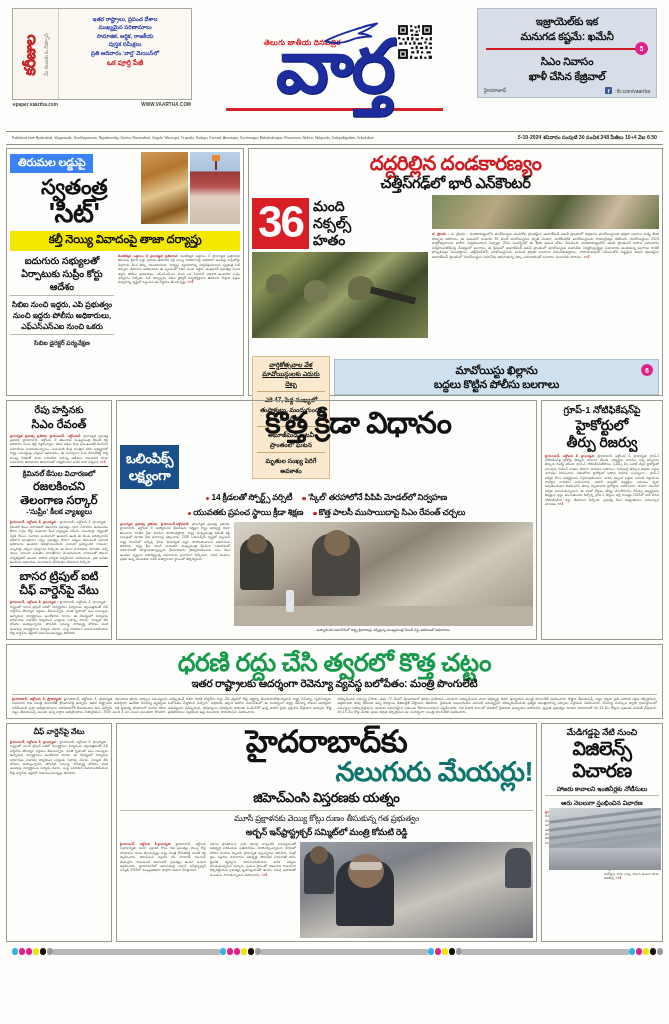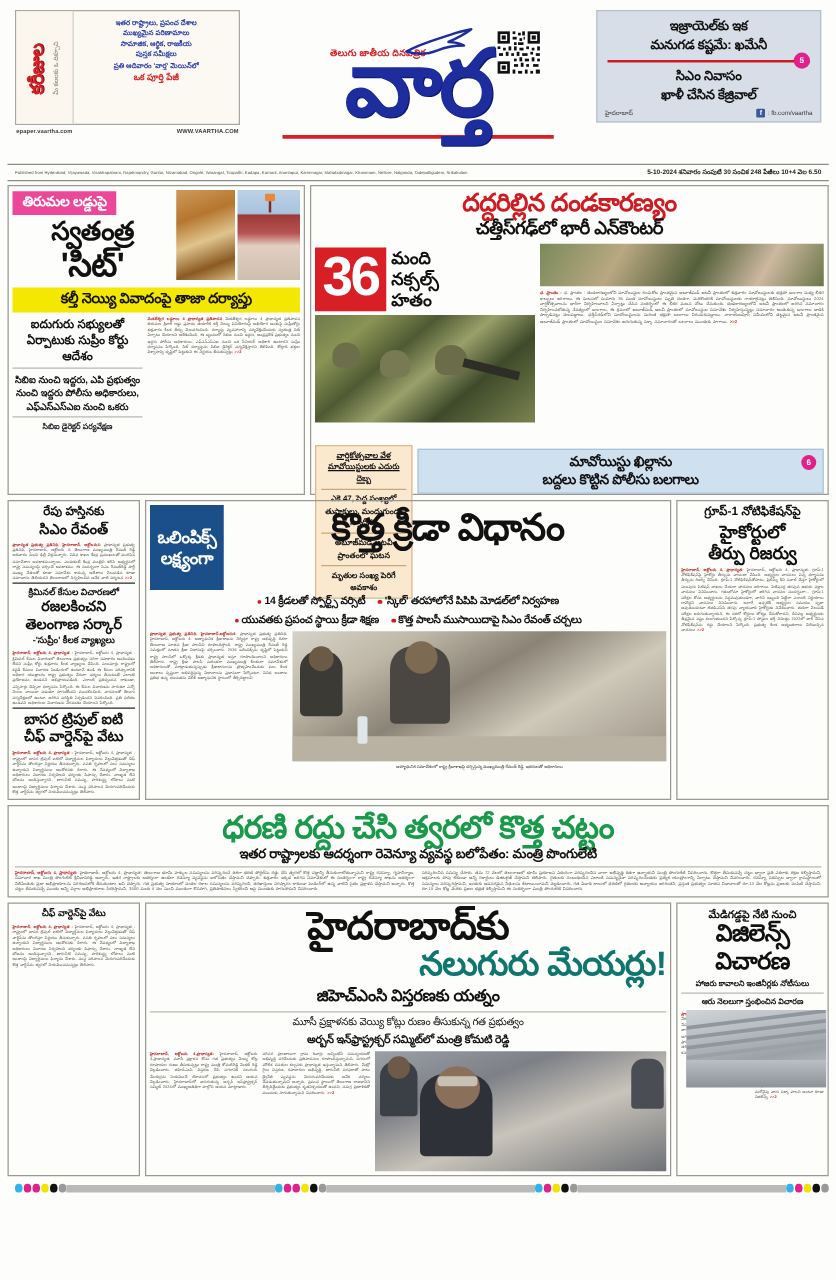--- a/index.html
+++ b/index.html
@@ -95,21 +95,21 @@
   .pubstrip { display:flex; align-items:center; justify-content:space-between;
               border-top:1px solid #8c8c84; border-bottom:1px solid #8c8c84;
               padding:2px 6px; margin-top:3px; }
   .pubstrip .cities { font-size:3.3px; color:#4a4a42; filter: blur(.2px); letter-spacing:.05px; }
   .pubstrip .dateline { font-size:5.2px; color:#1a1a16; font-weight:bold; filter: blur(.15px); white-space:nowrap; }
 
   
   .sec1 { display:flex; gap:4px; margin-top:3px; height:248px; }
   .s1-left { width:238px; border:1px solid #9a9a90; padding:3px; display:flex; flex-direction:column; }
   .tirumala-tag {
-    background:#ec4899; color:#fff; font-weight:bold; font-size:11px;
+    background:#3b82f6; color:#fff; font-weight:bold; font-size:11px;
     padding:2px 8px; display:inline-block; align-self:flex-start; letter-spacing:-.2px;
   }
   .s1-hl1 { color:#111; font-weight:bold; font-size:21px; line-height:24px; letter-spacing:-.5px; margin-top:2px; }
   .s1-hl2 { color:#111; font-weight:bold; font-size:27px; line-height:29px; letter-spacing:-.5px; }
   .yellowbar { background:#f5e800; color:#111; font-weight:bold; font-size:11.5px;
                text-align:center; padding:2px 0; margin-top:3px; letter-spacing:-.3px; }
   .s1-cols { display:flex; gap:4px; flex:1; margin-top:3px; }
   .s1-c1 { width:104px; text-align:center; }
   .s1-c1 .big { color:#111; font-weight:bold; font-size:9.5px; line-height:13px; }
   .s1-c1 .mid { color:#111; font-weight:bold; font-size:7.6px; line-height:11px; margin-top:3px; }
@@ -139,21 +139,21 @@
   .col-left { width:106px; border:1px solid #9a9a90; padding:3px; }
   .col-right { width:122px; border:1px solid #9a9a90; padding:3px; }
   .col-mid { flex:1; border:1px solid #9a9a90; padding:3px; }
   .sub-hl { color:#111; font-weight:bold; text-align:center; line-height:12.5px; }
   .cl-h1 { font-size:9.5px; }
   .cl-h2 { font-size:11.5px; line-height:14px; }
   .cl-h0 { font-size:7.2px; line-height:10px; }
 
   .olympics-row { display:flex; gap:4px; align-items:stretch; }
   .oly-tag { background:#1b4f8a; color:#fff; font-weight:bold; font-size:13.5px;
-             line-height:17px; padding:17px 6px; text-align:center; letter-spacing:-.4px; }
+             line-height:17px; padding:5px 6px; text-align:center; letter-spacing:-.4px;margin-top:41px; }
   .oly-hl { flex:1; color:#111; font-weight:bold; font-size:30px; line-height:38px;
             letter-spacing:-1px; text-align:center; }
   .bullet-line { display:flex; justify-content:center; gap:10px; align-items:center;
                  font-size:8.4px; font-weight:bold; color:#111; margin-top:3px; letter-spacing:-.2px; }
   .dot { width:3.4px; height:3.4px; border-radius:50%; background:#cf1b22; display:inline-block; }
   .cap { font-size:3.4px; color:#3a3a34; text-align:center; filter: blur(.2px); margin-top:2px; }
 
   
   .sec3 { border:1px solid #9a9a90; margin-top:4px; padding:3px 5px; }
   .green-hl { color:#189a4a; font-weight:bold; font-size:25px; line-height:28px;

